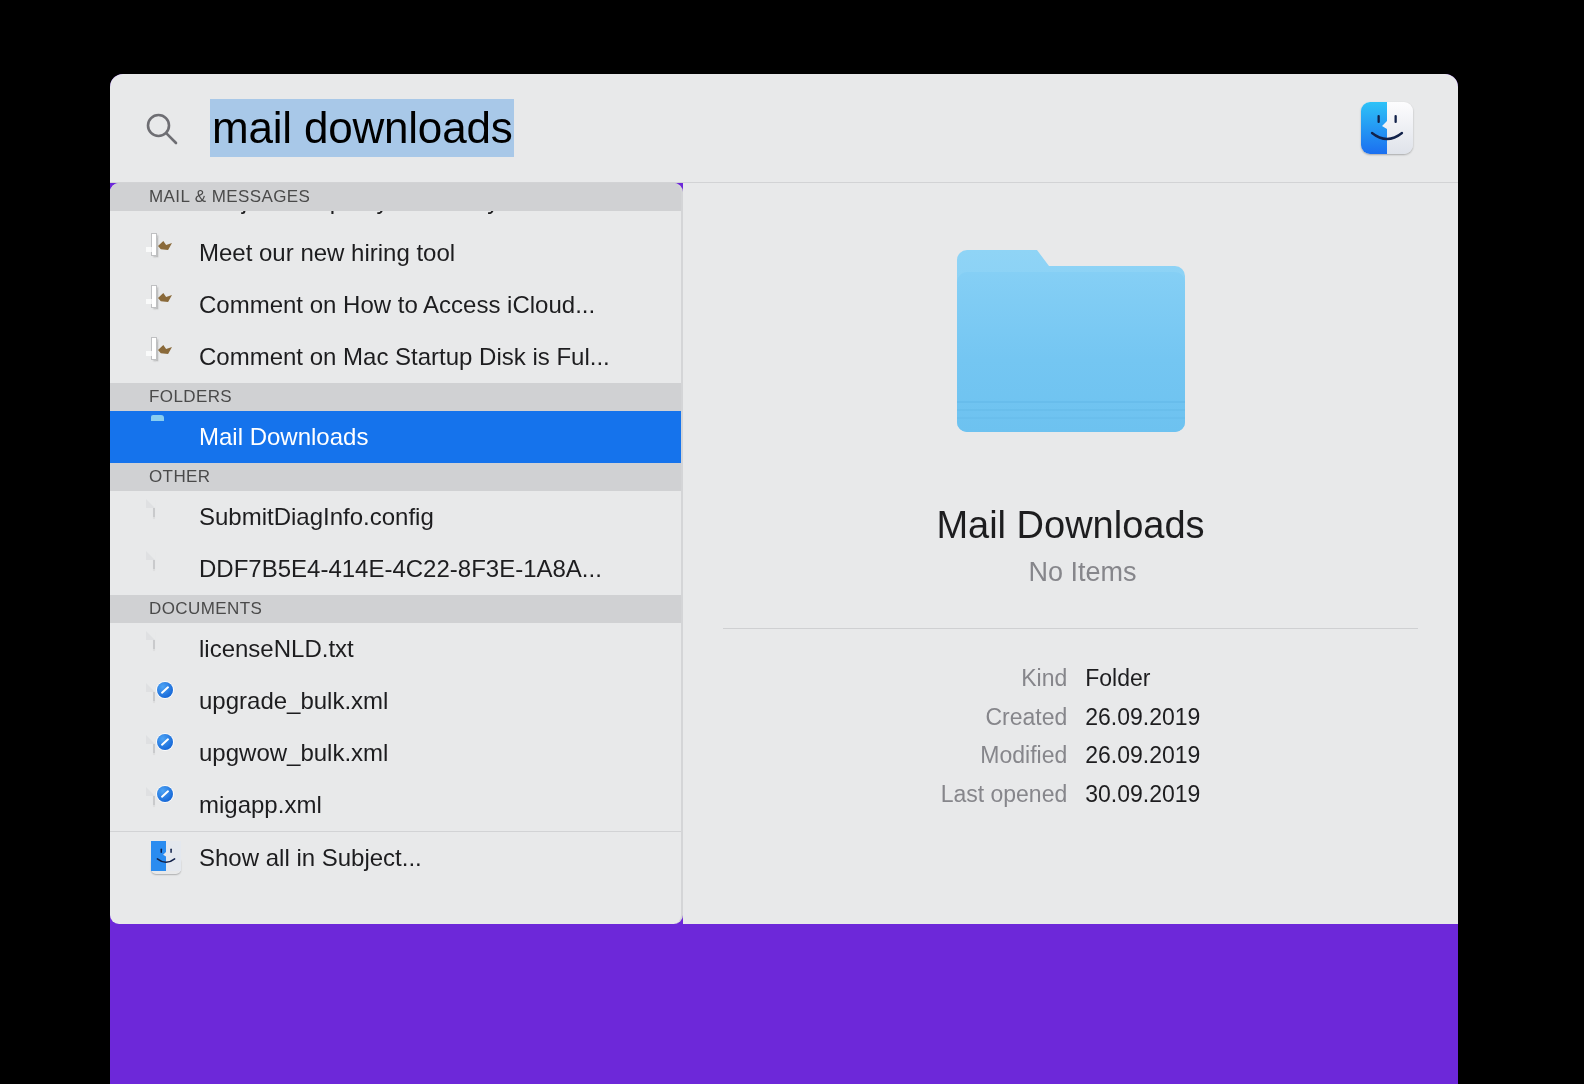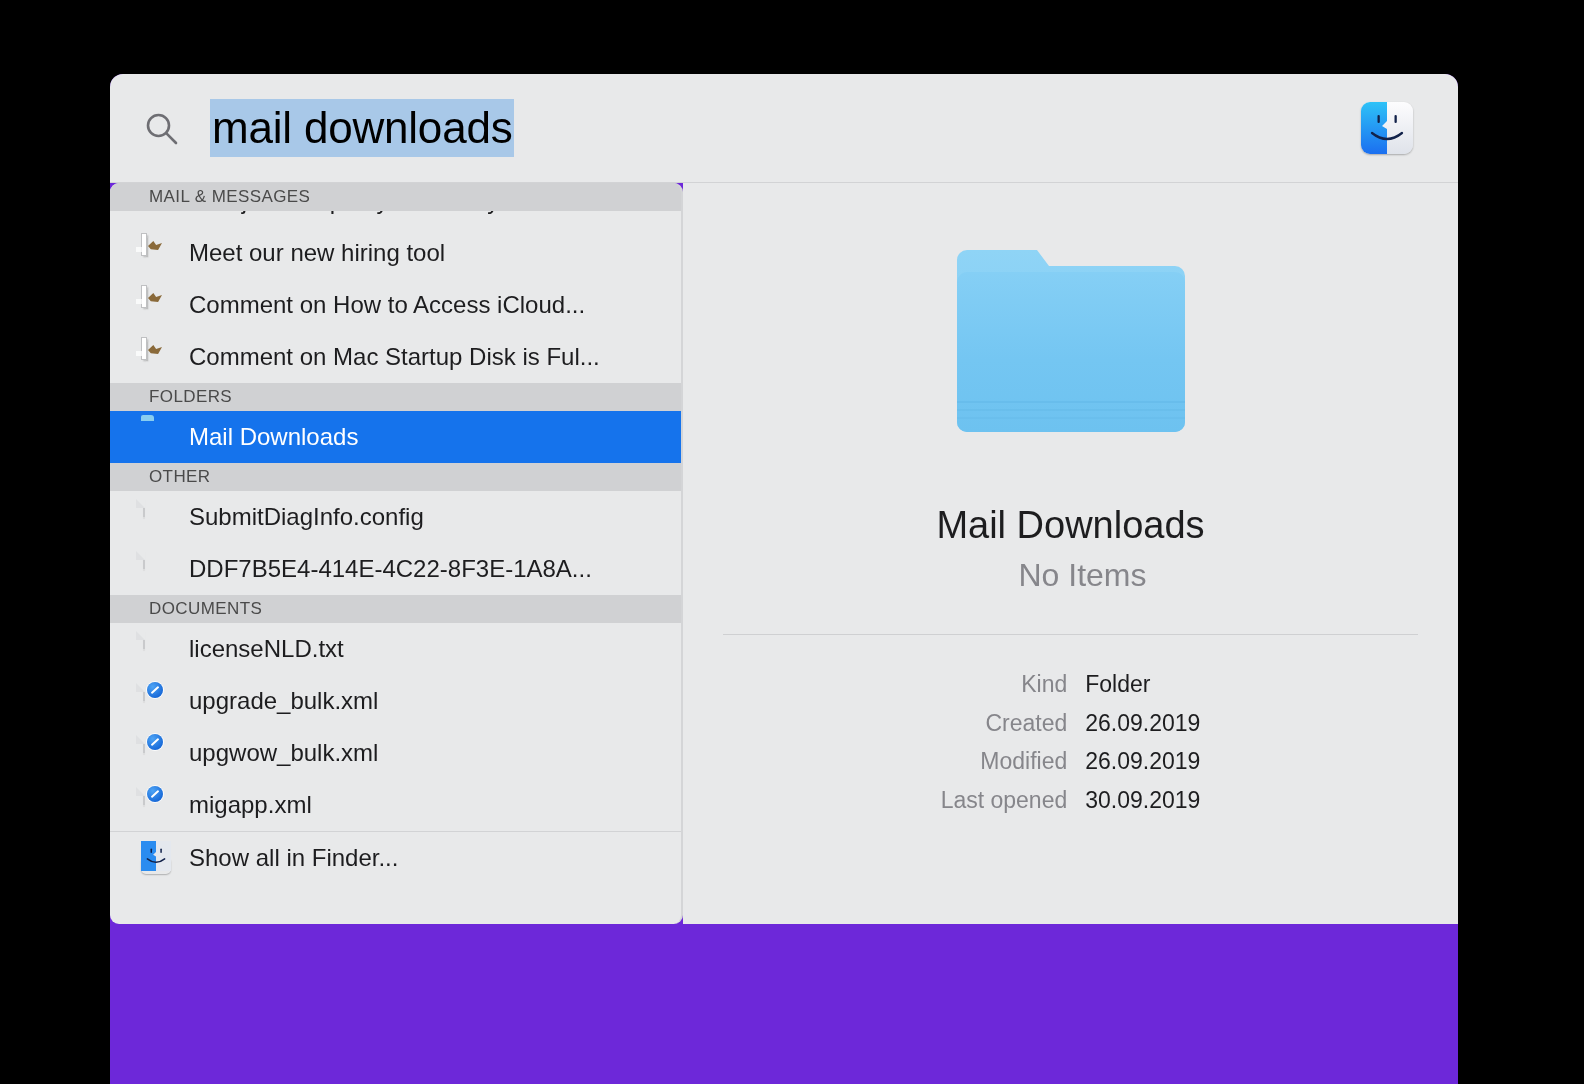--- a/index.html
+++ b/index.html
@@ -79,21 +79,21 @@
     background:#d0d1d3;
     display:flex; align-items:center;
     padding-left:39px;
     font-size:17px;
     color:#4a4a4a;
     letter-spacing:.4px;
   }
   .result-row{
     height:52px;
     display:flex; align-items:center;
-    padding-left:29px;
+    padding-left:39px;
   }
   .result-row.selected{ background:#1573ec; }
   .result-icon{
     width:34px; height:34px;
     margin-right:16px;
     flex:none;
     position:relative;
   }
   .result-label{
     font-size:24px;
@@ -238,21 +238,21 @@
     width:240px; height:190px;
   }
   #detail-title{
     margin-top:68px;
     font-size:38px;
     color:#1d1d1f;
     font-weight:400;
   }
   #detail-subtitle{
     margin-top:10px;
-    font-size:32px;
+    font-size:27px;
     color:#86868b;
     margin-left:24px;
   }
   #detail-divider{
     margin:40px auto 0;
     width:695px; height:1px;
     background:#cfd0d2;
   }
   #meta-table{
     margin:30px auto 0;
@@ -422,21 +422,21 @@
           <span class="finder-mini">
             <svg width="30" height="30" viewBox="0 0 52 52">
               <rect width="52" height="52" fill="#e4e8ee"></rect>
               <path d="M0 0 H26 V19 L21 24 L26 27 V52 H0 Z" fill="#2a8cf0"></path>
               <rect x="16.5" y="13" width="2.6" height="8" rx="1.3" fill="#12224a"></rect>
               <rect x="33.5" y="13" width="2.6" height="8" rx="1.3" fill="#12224a"></rect>
               <path d="M11 31 Q26 43 41 31" fill="none" stroke="#12224a" stroke-width="2.6" stroke-linecap="round"></path>
             </svg>
           </span>
         </span>
-        <span class="result-label">Show all in Finder...</span>
+        <span class="result-label">Show all in Subject...</span>
       </div>
     </div>
 
     <div id="detail-pane">
       <div id="detail-inner">
 
         <div id="big-folder">
           <svg width="240" height="190" viewBox="0 0 240 190">
             <defs>
               <linearGradient id="fTab" x1="0" y1="0" x2="0" y2="1">

